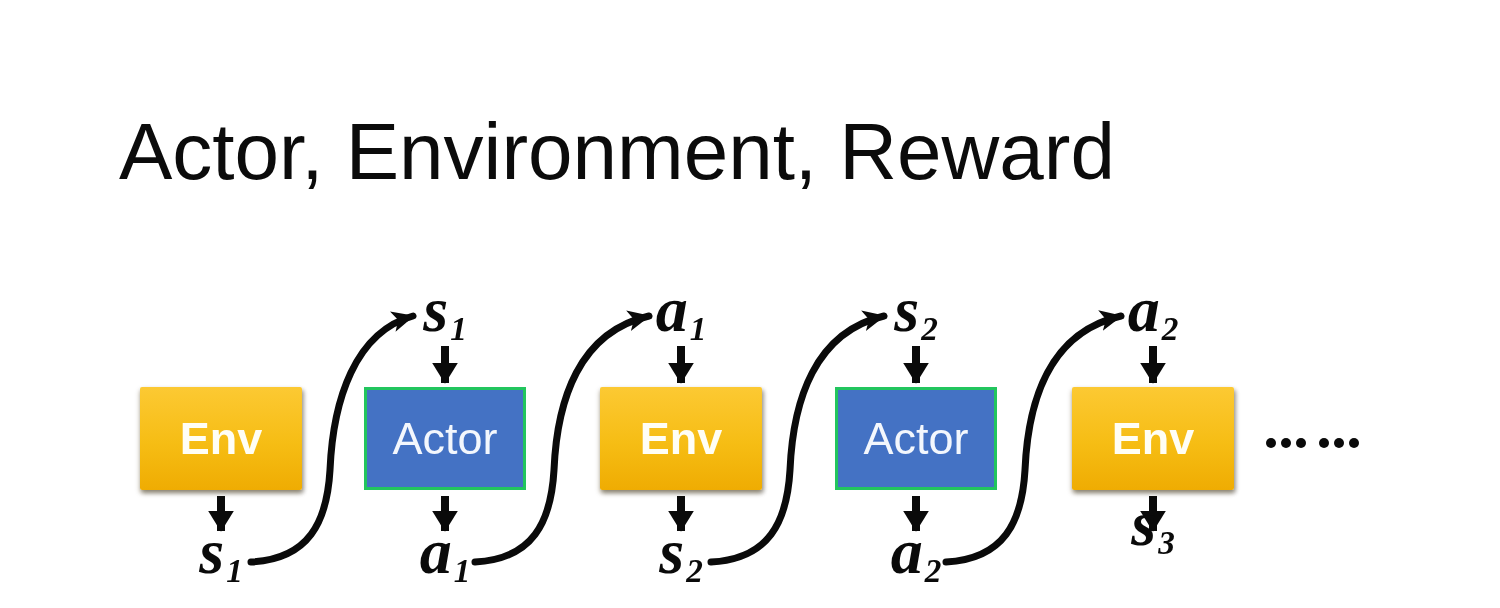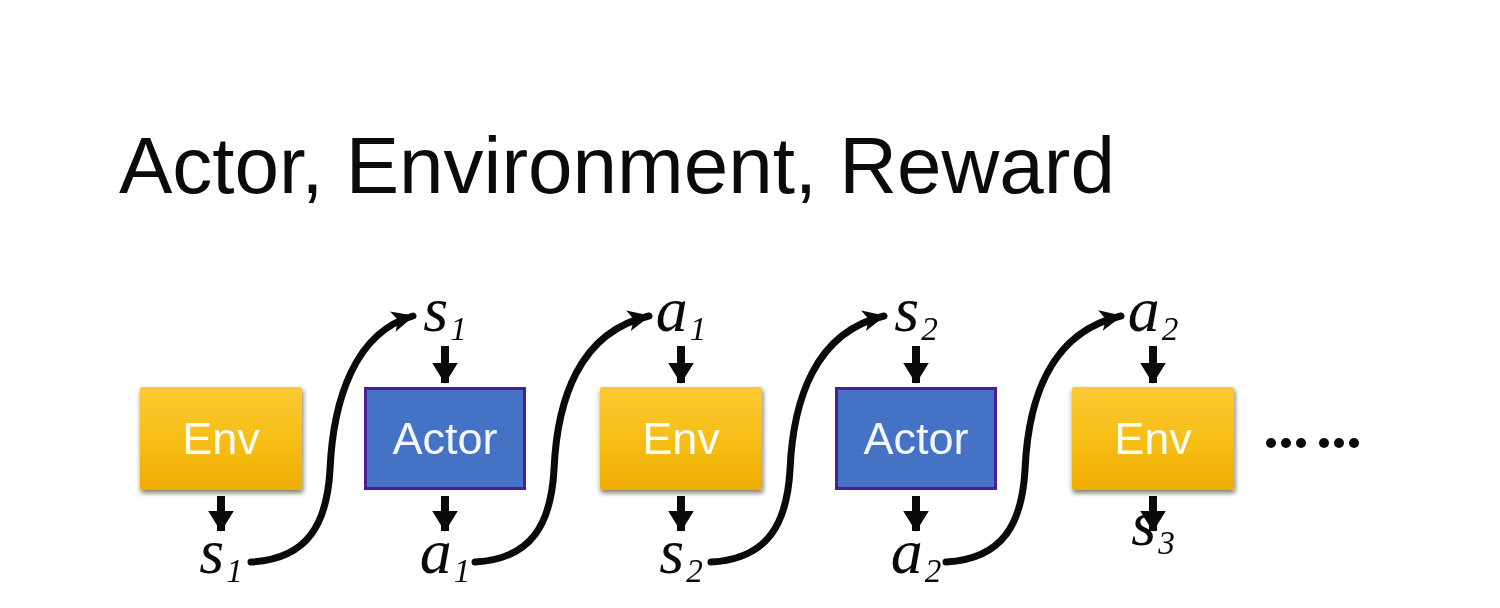--- a/index.html
+++ b/index.html
@@ -1,44 +1,45 @@
 <!DOCTYPE html>
 <html><head>
 <meta charset="utf-8">
 <style>
   html,body { margin:0; padding:0; background:#ffffff; }
   #slide {
     position:relative; width:1500px; height:608px; background:#ffffff;
     overflow:hidden; font-family:"Liberation Sans", sans-serif;
   }
   #title {
-    position:absolute; left:119px; top:126px; margin:0;
+    position:absolute; left:119px; top:112px; margin:0;
     font-size:80px; font-weight:400; letter-spacing:0;
     color:#0b0b0b; white-space:nowrap; line-height:1;
     font-family:"Liberation Sans", sans-serif;
   }
   #diagram { position:absolute; inset:0; }
   #arrows { position:absolute; left:0; top:0; pointer-events:none; }
   .box {
     position:absolute; top:387px; width:162px; height:103px;
     box-sizing:border-box; display:flex; align-items:center; justify-content:center;
     font-size:45px; line-height:1; user-select:none;
   }
   .box.env {
     background:linear-gradient(180deg,#FCC933 0%, #F6BD14 55%, #EFAC02 100%);
     color:#FFFEF5; border-radius:2px;
     box-shadow:0 3px 5px rgba(70,50,0,0.40), 2px 3px 4px rgba(0,0,0,0.28);
+    font-weight:bold;
   }
   .box.actor {
-    background:#4472C4; border:3px solid #4c1d95; color:#F3F7FD;
+    background:#4472C4; border:3px solid #22c55e; color:#F3F7FD;
   }
   .mlabel {
     position:absolute; transform:translateX(-50%);
     font-family:"Liberation Serif", serif; font-style:italic;
-    font-size:64px; line-height:1; color:#0a0a0a; white-space:nowrap;
+    font-size:64px; line-height:1; color:#0a0a0a; white-space:nowrap;font-weight:bold;
   }
   .m-sub { font-size:0.52em; font-style:italic; vertical-align:-0.26em; margin-left:2px; }
   #dots { position:absolute; left:1266px; top:438px; display:flex; align-items:center; }
   .dot { width:10px; height:10px; border-radius:50%; background:#0a0a0a; margin-right:5px; }
 </style>
 </head>
 <body>
 
 <div id="slide">
   <h1 id="title">Actor, Environment, Reward</h1>

